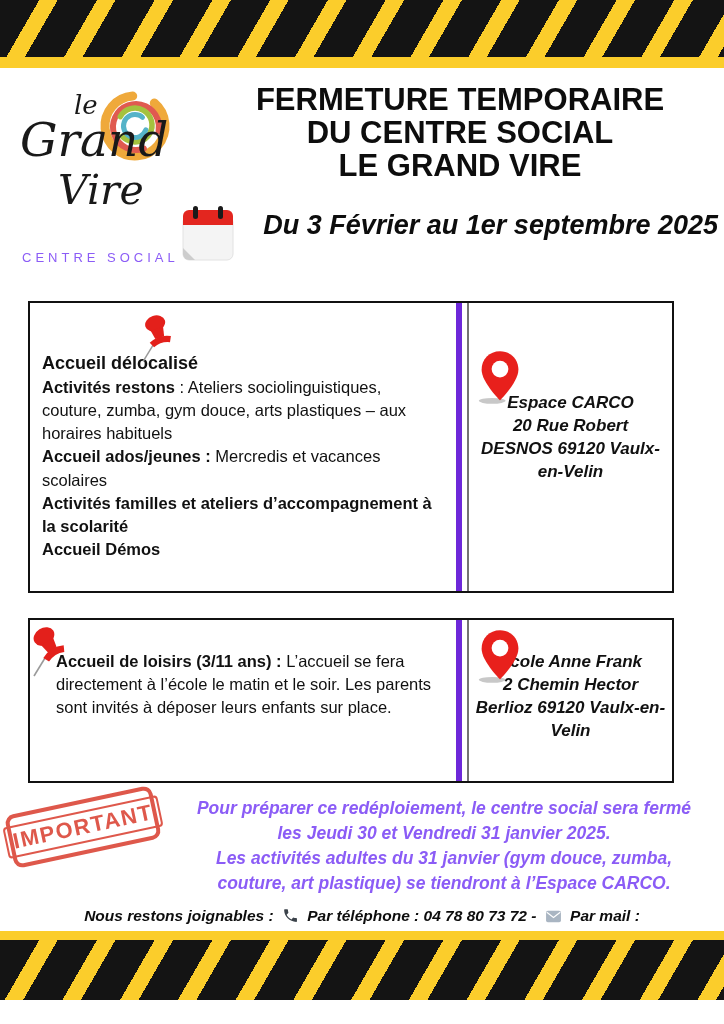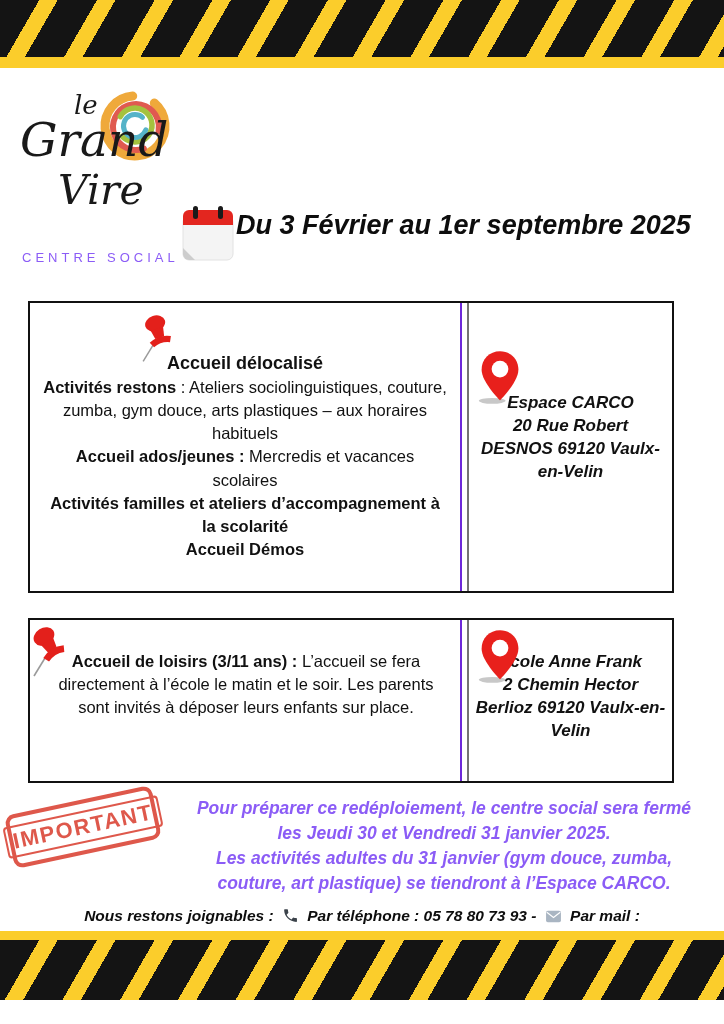--- a/index.html
+++ b/index.html
@@ -21,29 +21,29 @@
   .logo .word{position:absolute;font-family:"DejaVu Serif",serif;font-style:italic;color:#191919;white-space:nowrap;}
   .logo .w-le{left:62px;top:6px;font-size:26px;}
   .logo .w-grand{left:8px;top:28px;font-size:47px;}
   .logo .w-vire{left:46px;top:82px;font-size:41px;}
   .logo .sub{position:absolute;left:10px;top:166px;font-size:13px;letter-spacing:4px;color:#8b5cf6;white-space:nowrap;}
 
   
   .title{position:absolute;left:213px;top:84px;width:494px;text-align:center;
          font-size:31px;line-height:1.06;font-weight:900;letter-spacing:0px;color:#0d0d0d;}
   .calendar{position:absolute;left:180px;top:204px;}
-  .daterange{position:absolute;left:236px;top:210px;width:482px;text-align:left;
+  .daterange{position:absolute;left:236px;top:210px;width:482px;text-align:right;
              font-size:27px;font-weight:bold;font-style:italic;color:#0d0d0d;}
 
   
   .infobox{position:absolute;left:28px;width:646px;border:2px solid #111;display:flex;box-sizing:border-box;background:#fff;}
   .box1{top:301px;height:292px;}
   .box2{top:618px;height:165px;}
-  .cell-l{flex:0 0 432px;border-right:2px solid #6d28d9;box-sizing:border-box;position:relative;
-          text-align:center;font-size:16.5px;line-height:1.4;}
+  .cell-l{flex:0 0 432px;border-right:6px solid #6d28d9;box-sizing:border-box;position:relative;
+          font-size:16.5px;line-height:1.4;}
   .gap{flex:0 0 5px;}
   .cell-r{flex:1;border-left:2px solid #737373;box-sizing:border-box;position:relative;text-align:center;
           font-weight:bold;font-style:italic;font-size:17px;line-height:1.36;}
   .b{font-weight:bold;}
   .box1 .cell-l{padding:10px 12px 0 12px;}
   .box1 .heading{margin-top:38px;font-size:18px;font-weight:bold;}
   .box1 .pin-tack{position:absolute;left:104px;top:10px;}
   .box1 .cell-r{padding-top:88px;}
   .box1 .map-pin{position:absolute;left:8px;top:46px;}
   .box2 .cell-l{padding:30px 24px 0 26px;}
@@ -87,20 +87,21 @@
         <circle cx="39" cy="37" r="17" stroke="#A4C23E" stroke-width="5.5" stroke-dasharray="85 22" transform="rotate(-150 39 37)"></circle>
         <circle cx="39" cy="38" r="11.5" stroke="#55B3C8" stroke-width="5" stroke-dasharray="58 14" transform="rotate(20 39 38)"></circle>
       </g>
     </svg>
     <div class="word w-le">le</div>
     <div class="word w-vire">Vire</div>
     <div class="word w-grand">Grand</div>
     <div class="sub">CENTRE SOCIAL</div>
   </div>
 
+  <div class="title">FERMETURE TEMPORAIRE<br>DU CENTRE SOCIAL<br>LE GRAND VIRE</div>
 
   <svg class="calendar" width="56" height="60" viewBox="0 0 56 60">
     <rect x="3" y="12" width="50" height="44" rx="6" fill="#f4f4f4" stroke="#e2e2e2"></rect>
     <path d="M3 18 a6 6 0 0 1 6-6 h38 a6 6 0 0 1 6 6 v9 H3 Z" fill="#E3261F" transform="translate(0,-6)"></path>
     <rect x="13" y="2" width="5" height="13" rx="2.5" fill="#1a1a1a"></rect>
     <rect x="38" y="2" width="5" height="13" rx="2.5" fill="#1a1a1a"></rect>
     <path d="M3 44 L15 56 L9 56 a6 6 0 0 1 -6 -6 Z" fill="#cdcdcd"></path>
   </svg>
   <div class="daterange">Du 3 Février au 1er septembre 2025</div>
 
@@ -158,21 +159,21 @@
     <div class="inner">IMPORTANT</div>
   </div>
   <div class="important-text">Pour préparer ce redéploiement, le centre social sera fermé<br>les Jeudi 30 et Vendredi 31 janvier 2025.<br>Les activités adultes du 31 janvier (gym douce, zumba,<br>couture, art plastique) se tiendront à l’Espace CARCO.</div>
 
   <div class="contacts">
     <div>
       <span>Nous restons joignables :</span>
       <svg class="inline-svg" width="17" height="17" viewBox="0 0 24 24">
         <path fill="#3C434B" d="M6.6 10.8c1.5 2.9 3.8 5.2 6.7 6.7l2.2-2.2c.3-.3.7-.4 1-.2 1.1.4 2.4.6 3.6.6.6 0 1 .4 1 1V20c0 .6-.4 1-1 1C10.8 21 3 13.2 3 4c0-.6.4-1 1-1h3.4c.6 0 1 .4 1 1 0 1.2.2 2.5.6 3.6.1.3 0 .7-.2 1L6.6 10.8z"></path>
       </svg>
-      <span>Par téléphone : 05 78 80 73 93 -</span>
+      <span>Par téléphone : 04 78 80 73 72 -</span>
       <svg class="inline-svg" width="17" height="15" viewBox="0 0 24 20">
         <rect x="1.5" y="2" width="21" height="16" rx="2.5" fill="#A9B5C2"></rect>
         <path d="M2.5 4 L12 11.5 L21.5 4" fill="none" stroke="#ffffff" stroke-width="1.6"></path>
       </svg>
       <span>Par mail : contact@csgrandvire.fr</span>
     </div>
     <div>
       <svg class="inline-svg" width="17" height="17" viewBox="0 0 24 24">
         <circle cx="12" cy="12" r="10.5" fill="#3D87C6"></circle>
         <g fill="none" stroke="#fff" stroke-width="1.3">

